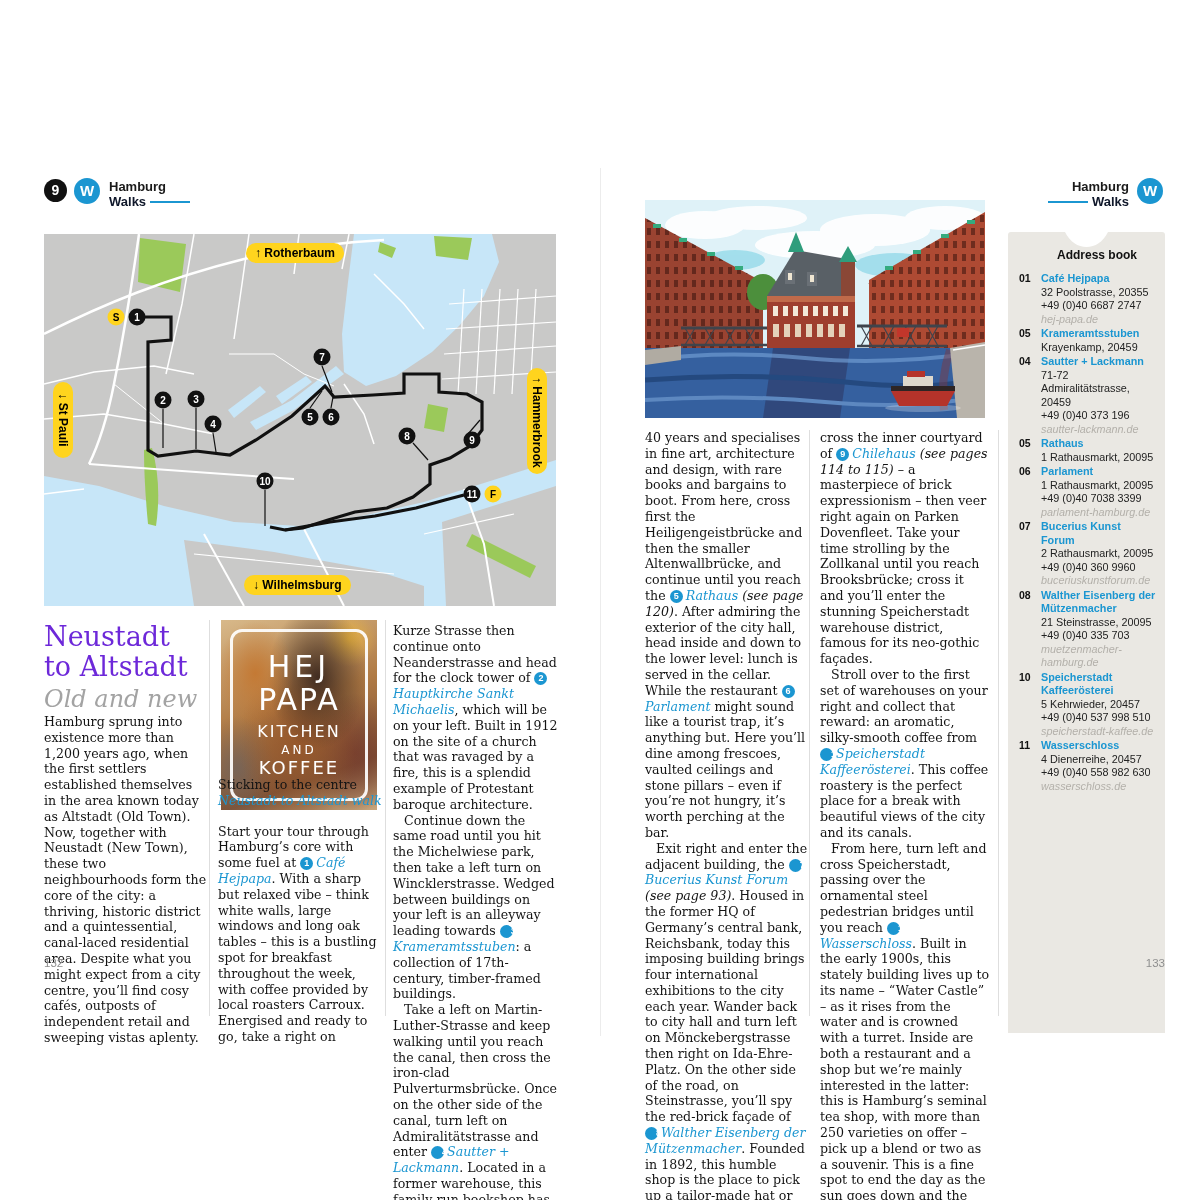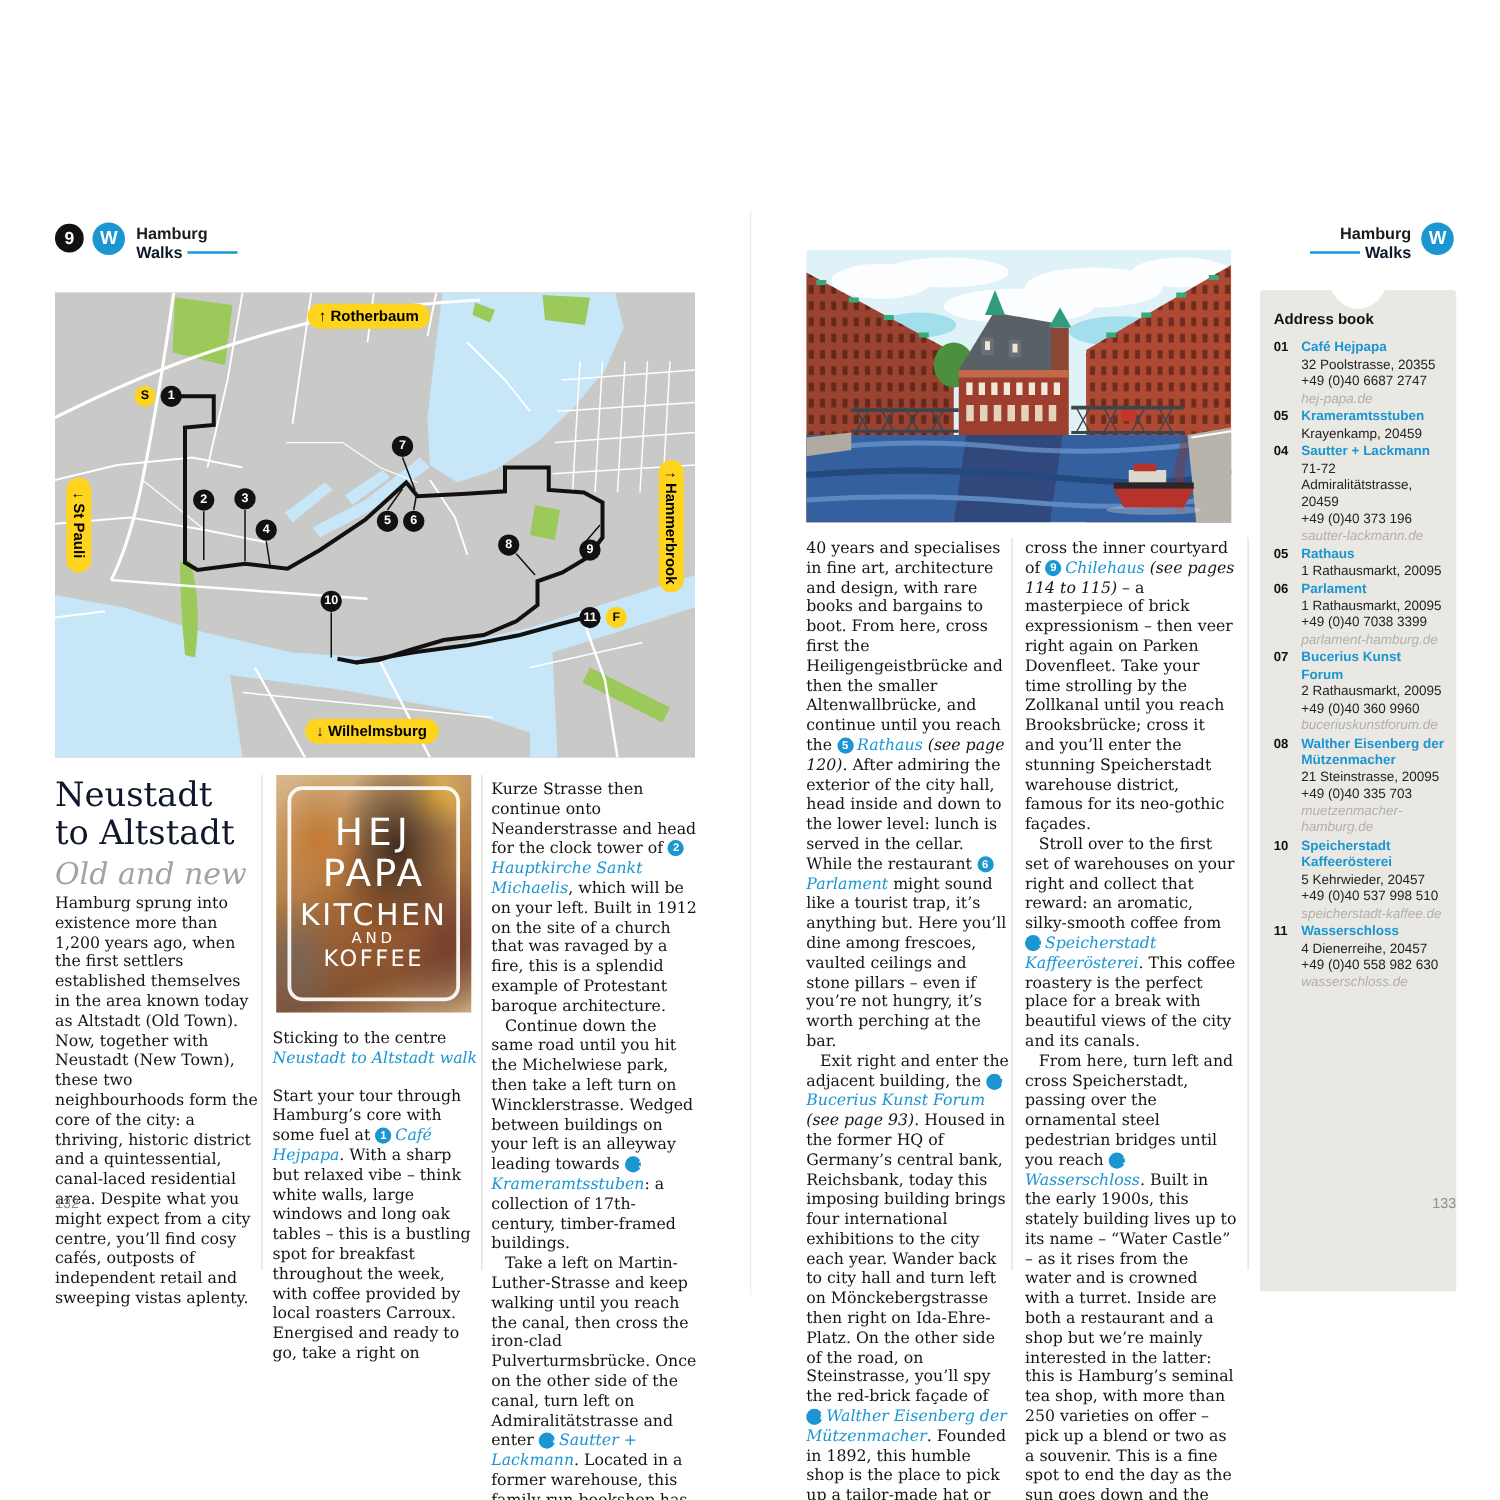--- a/index.html
+++ b/index.html
@@ -29,21 +29,21 @@
   .map-pill.vert{transform:rotate(90deg);transform-origin:0 0;}
   
   .col{position:absolute;font-size:12.6px;line-height:15.8px;}
   .col p{margin:0;}
   .col p.ind{text-indent:11px;}
   .col em{font-style:italic;}
   .col .place{color:#1b96d1;}
   .stopnum{display:inline-block;width:13px;height:13px;border-radius:50%;background:#1b96d1;color:#fff;
            font:700 9px/13px "Liberation Sans",sans-serif;text-align:center;font-style:normal;
            vertical-align:1px;margin-right:3px;}
-  .art-title{font-size:27px;line-height:30px;color:#0f172a;}
+  .art-title{font-size:27px;line-height:30px;color:#6d28d9;}
   .art-sub{font-size:24px;line-height:30px;font-style:italic;color:#a3a3a3;margin-top:2px;}
   .intro{margin-top:17px;}
   .cap-head{font-size:12.6px;line-height:15.8px;}
   .cap-link{font-size:12.6px;line-height:15.8px;font-style:italic;color:#1b96d1;}
   .vrule{position:absolute;width:1px;background:#dedede;}
   .gutter{position:absolute;left:600px;top:168px;width:1px;height:868px;background:#ececec;}
   
   .hejpapa{position:absolute;left:218px;top:617px;width:162px;height:196px;background:#fff;padding:0;}
   .hejpapa-inner{position:absolute;inset:3px;
     background:
@@ -52,30 +52,30 @@
       radial-gradient(80px 110px at 50% 64%, rgba(150,85,40,.85), rgba(150,85,40,0) 75%),
       radial-gradient(60px 80px at 86% 70%, rgba(118,60,45,.85), rgba(118,60,45,0) 75%),
       radial-gradient(50px 70px at 10% 78%, rgba(110,100,95,.75), rgba(110,100,95,0) 75%),
       radial-gradient(40px 40px at 82% 10%, rgba(235,180,60,.9), rgba(235,180,60,0) 70%),
       linear-gradient(160deg,#d8b98a,#b07a44 45%,#7e5236 78%,#c9a87e);}
   .sign-frame{position:absolute;inset:9px;border:3px solid rgba(255,255,255,.92);border-radius:12px;}
   .sign-text{position:absolute;inset:0;display:flex;flex-direction:column;align-items:center;justify-content:center;
              color:#fff;font-family:"DejaVu Sans",sans-serif;text-align:center;}
   .sign-l1{font-size:30px;line-height:32px;letter-spacing:4px;}
   .sign-l2{font-size:30px;line-height:34px;letter-spacing:2px;}
-  .sign-l3{font-size:24px;line-height:22px;letter-spacing:2px;margin-top:4px;}
+  .sign-l3{font-size:16px;line-height:22px;letter-spacing:2px;margin-top:4px;}
   .sign-l4{font-size:12px;line-height:14px;letter-spacing:3px;}
   .sign-l5{font-size:18px;line-height:22px;letter-spacing:2px;}
   
   .speicher{position:absolute;left:645px;top:200px;width:340px;height:218px;}
   
   .abook{position:absolute;left:1008px;top:232px;width:157px;height:801px;background:#eae8e3;
          border-radius:3px 3px 0 0;font-family:"Liberation Sans",sans-serif;}
   .abook-notch{position:absolute;top:0;left:0;}
-  .abook-title{font:700 12px/14px "Liberation Sans",sans-serif;color:#111;padding:16px 0 10px 11px;}
+  .abook-title{font:700 12px/14px "Liberation Sans",sans-serif;color:#111;padding:16px 0 10px 11px;margin-left:38px;}
   .ab-row{display:flex;padding:0 8px 1px 11px;}
   .ab-num{width:22px;flex:none;font:700 10.5px/13.5px "Liberation Sans",sans-serif;color:#111;}
   .ab-body{flex:1;font:400 10.8px/13.5px "Liberation Sans",sans-serif;color:#222;word-wrap:break-word;}
   .ab-name{color:#1b96d1;font-weight:700;}
   .ab-url{color:#b3b0aa;font-style:italic;}
   
   .folio{position:absolute;top:956px;font:400 11.5px/14px "Liberation Sans",sans-serif;color:#8f8f8f;}
   .folio.left{left:44px;}
   .folio.right{right:35px;}
 </style>
@@ -190,21 +190,21 @@
       <div class="sign-text">
         <div class="sign-l1">HEJ</div>
         <div class="sign-l2">PAPA</div>
         <div class="sign-l3">KITCHEN</div>
         <div class="sign-l4">AND</div>
         <div class="sign-l5">KOFFEE</div>
       </div>
     </div>
   </div>
 
-  <div class="col" style="left:218px;top:822px;width:164px;">
+  <div class="col" style="left:218px;top:777px;width:164px;">
     <div class="cap-head">Sticking to the centre</div>
     <div class="cap-link">Neustadt to Altstadt walk</div>
     <div style="height:15px;"></div>
     <div>
         <p>Start your tour through Hamburg’s core with some fuel at <span class="stopnum">1</span><em class="place">Café Hejpapa</em>. With a sharp but relaxed vibe – think white walls, large windows and long oak tables – this is a bustling spot for breakfast throughout the week, with coffee provided by local roasters Carroux. Energised and ready to go, take a right on</p>
       </div>
   </div>
 
   <div class="vrule" style="left:385px;top:620px;height:396px;"></div>
 

